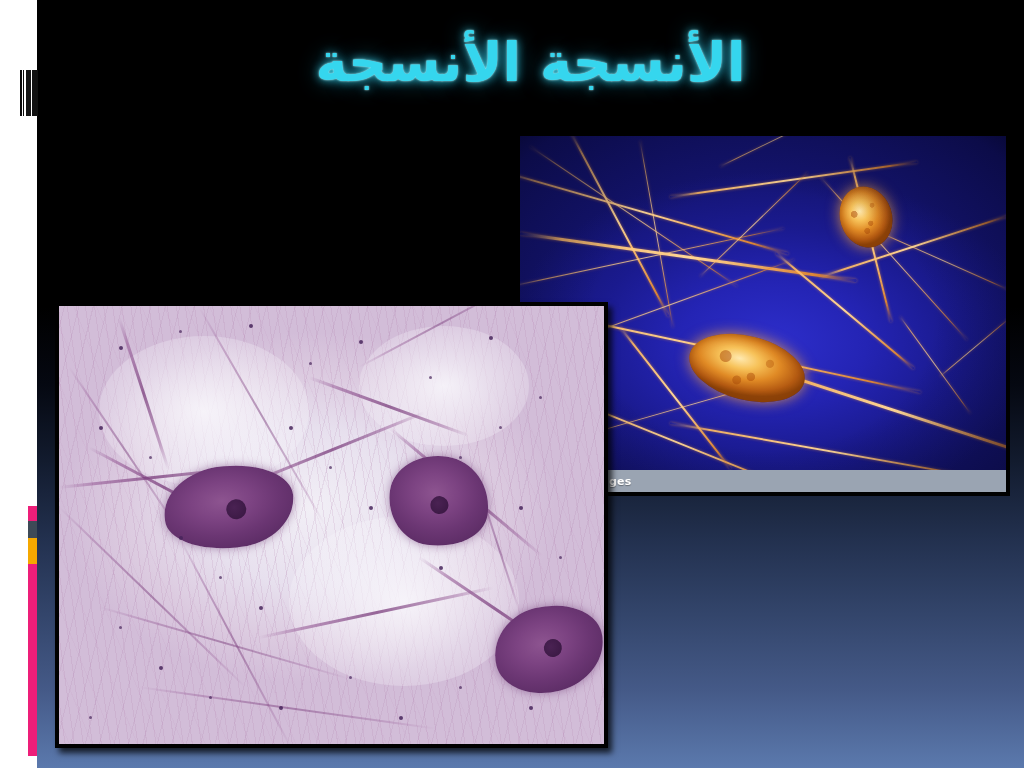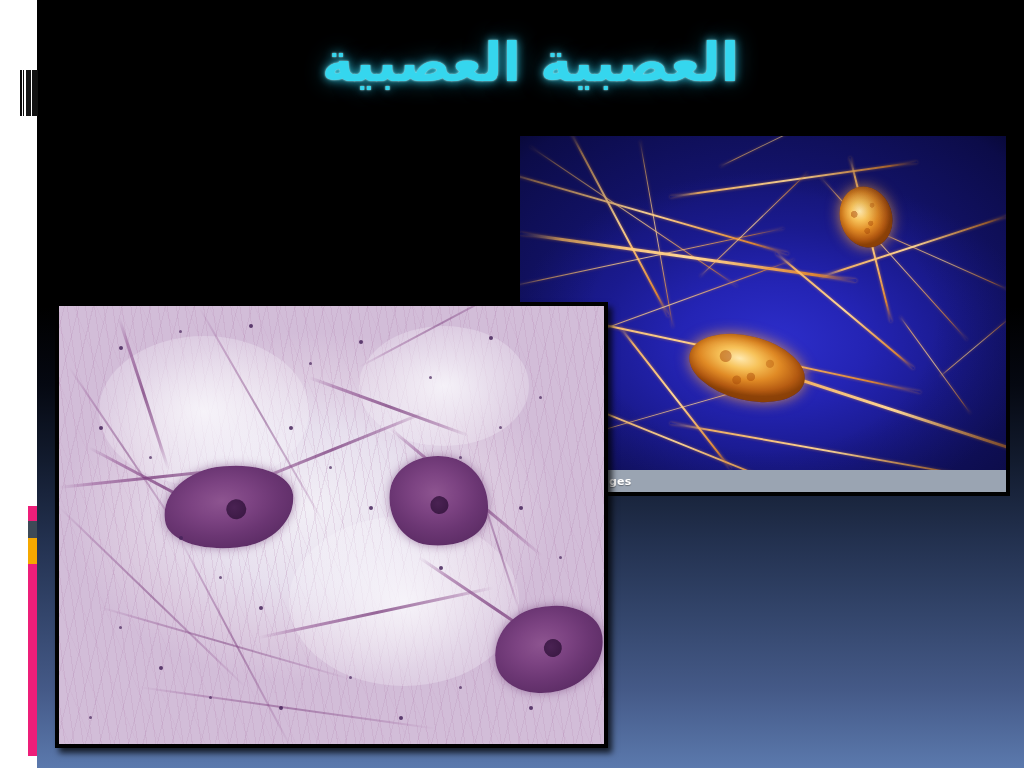--- a/index.html
+++ b/index.html
@@ -255,21 +255,21 @@
   </div>
 
   <div class="accent-stack">
     <span class="accent-seg seg-pink" style="background: rgb(237, 30, 121);"></span>
     <span class="accent-seg seg-slate" style="background: rgb(62, 74, 87);"></span>
     <span class="accent-seg seg-gold" style="background: rgb(245, 168, 0);"></span>
     <span class="accent-seg seg-magenta" style="background: rgb(237, 30, 121);"></span>
   </div>
 
   <div class="title-wrap">
-    <h1 class="slide-title">العصبية العصبية</h1>
+    <h1 class="slide-title">الأنسجة الأنسجة</h1>
   </div>
 
   <div class="pic" id="pic-neurons-blue">
     <div class="neuron-canvas">
       <div class="neuron-bg"></div>
 
       <div class="fiber" style="left:-20px; top:34px;  width:300px; transform:rotate(16deg);"></div>
       <div class="fiber thin" style="left:10px;  top:10px;  width:250px; transform:rotate(34deg);"></div>
       <div class="fiber" style="left:50px;  top:-6px;  width:210px; transform:rotate(62deg);"></div>
       <div class="fiber thin" style="left:120px; top:4px;   width:190px; transform:rotate(80deg);"></div>

